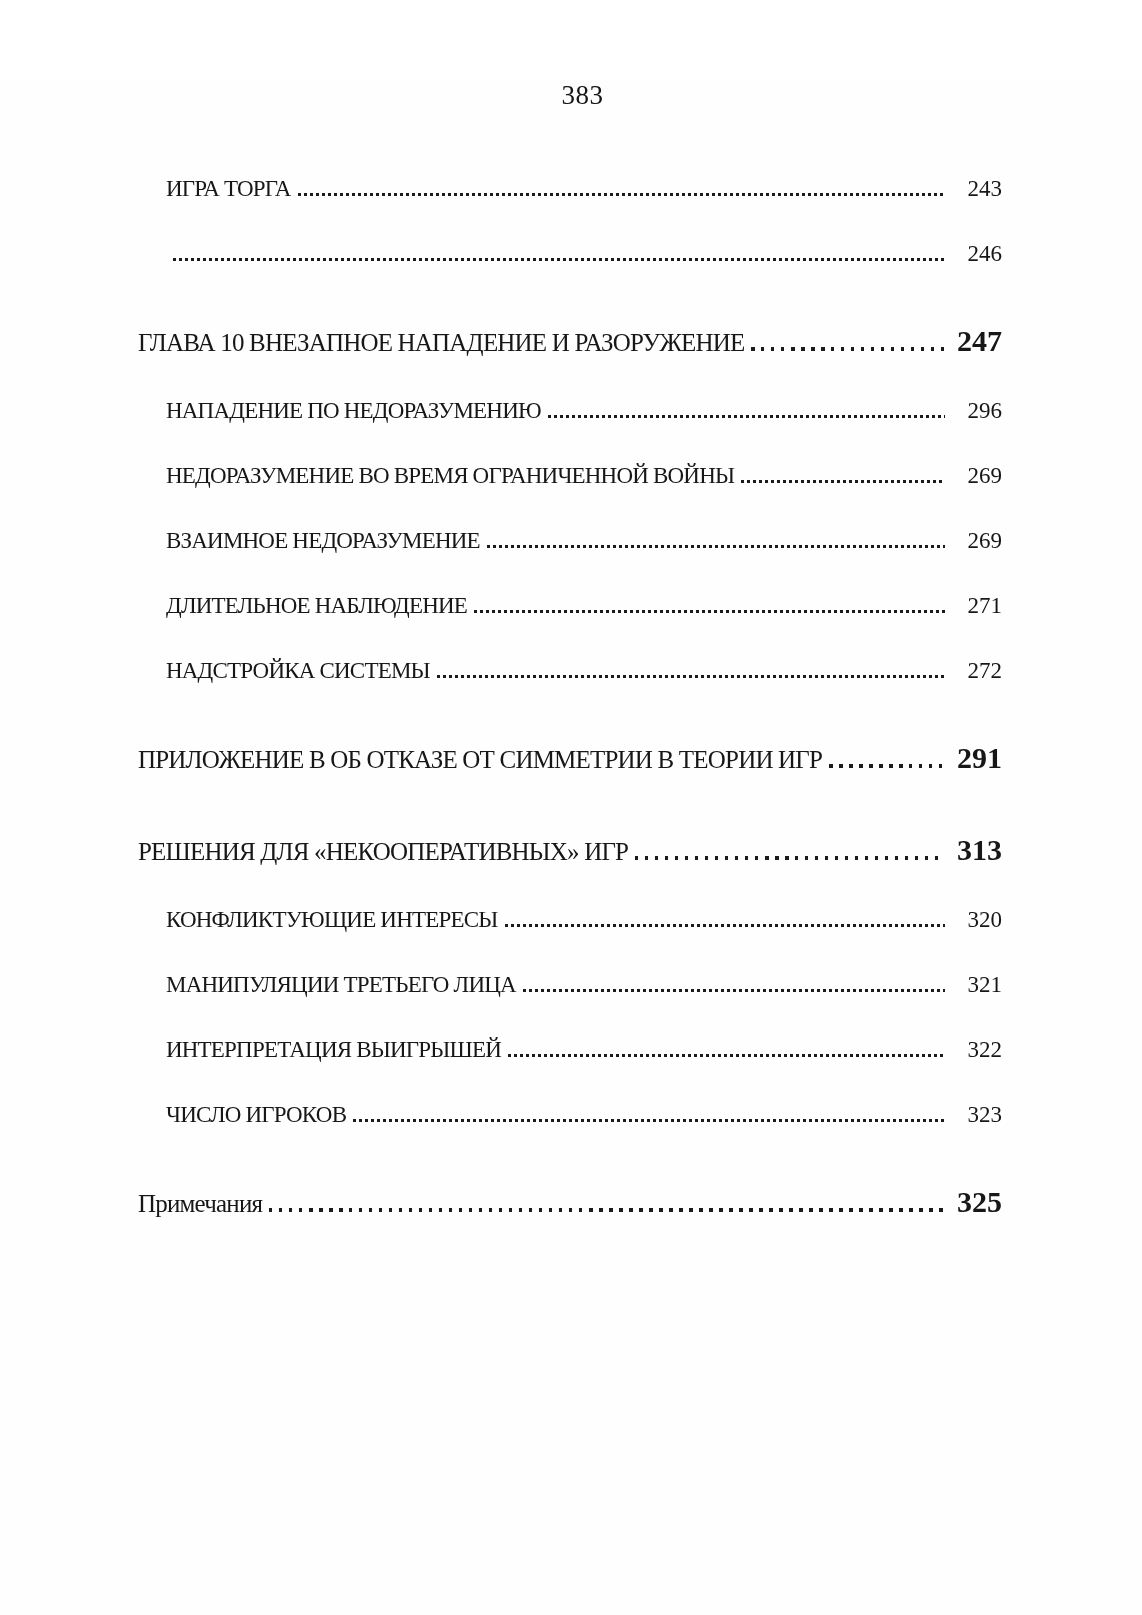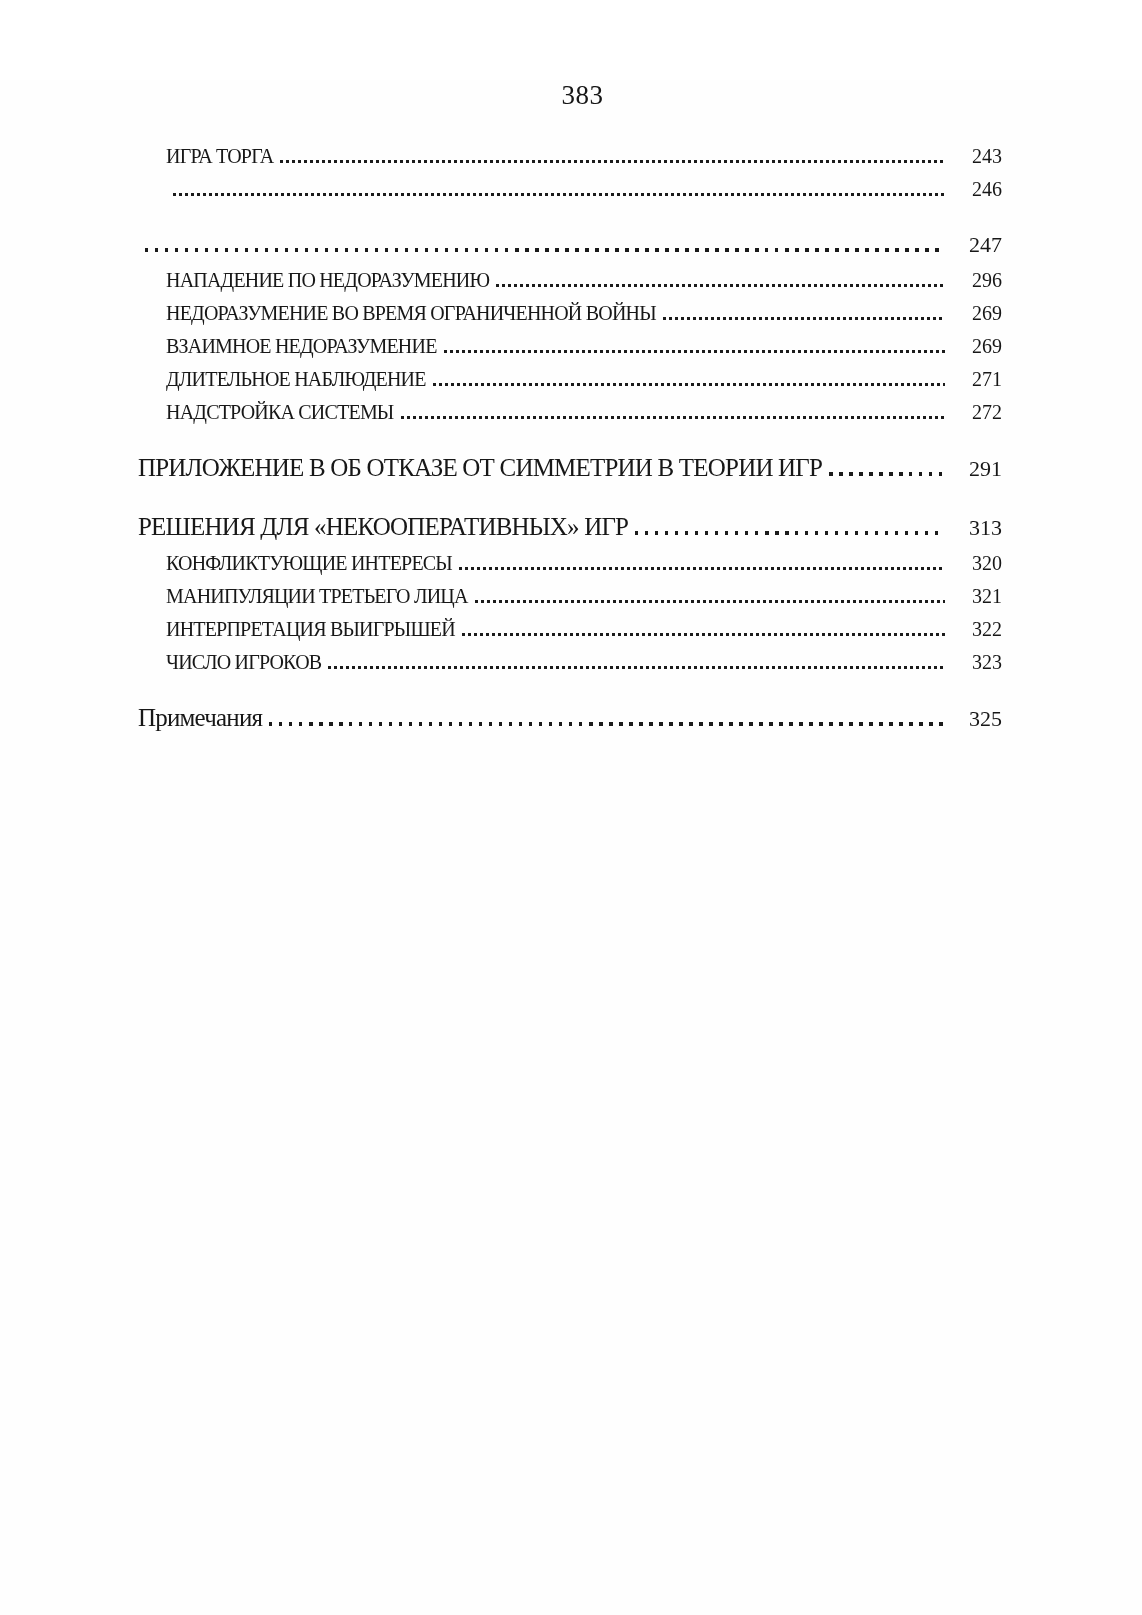--- a/index.html
+++ b/index.html
@@ -39,38 +39,39 @@
   .leader {
     flex: 1 1 auto;
     min-width: 22px;
     margin: 0 5px 0 7px;
   }
   .num {
     min-width: 52px;
     text-align: right;
     white-space: nowrap;
     letter-spacing: 0;
+    margin-top: 32px;
   }
   
   .toc1 {
     font-size: 25px;
     line-height: 38px;
     margin-top: 20px;
   }
   .toc1 .num {
-    font-weight: normal;
-    font-size: 22px;
+    font-weight: bold;
+    font-size: 30px;
   }
   .toc1 .leader {
     height: 4px;
     background: repeating-linear-gradient(to right, #1b1b1b 0 3.5px, transparent 3.5px 10px);
   }
   
   .toc2 {
-    font-size: 20px;
+    font-size: 23px;
     line-height: 33px;
     padding-left: 28px;
   }
   .toc2 .leader {
     height: 3px;
     background: repeating-linear-gradient(to right, #1b1b1b 0 2.6px, transparent 2.6px 6px);
   }
   .line1 {
     white-space: nowrap;
     letter-spacing: -0.8px;
@@ -90,20 +91,21 @@
       <span class="leader"></span>
       <span class="num">243</span>
     </div>
 
     <div class="toc-entry toc2 row">
       <span class="leader"></span>
       <span class="num">246</span>
     </div>
 
     <div class="toc-entry toc1 row">
+      <span class="label">ГЛАВА 10 ВНЕЗАПНОЕ НАПАДЕНИЕ И РАЗОРУЖЕНИЕ</span>
       <span class="leader"></span>
       <span class="num">247</span>
     </div>
 
     <div class="toc-entry toc2 row">
       <span class="label">НАПАДЕНИЕ ПО НЕДОРАЗУМЕНИЮ</span>
       <span class="leader"></span>
       <span class="num">296</span>
     </div>
 

